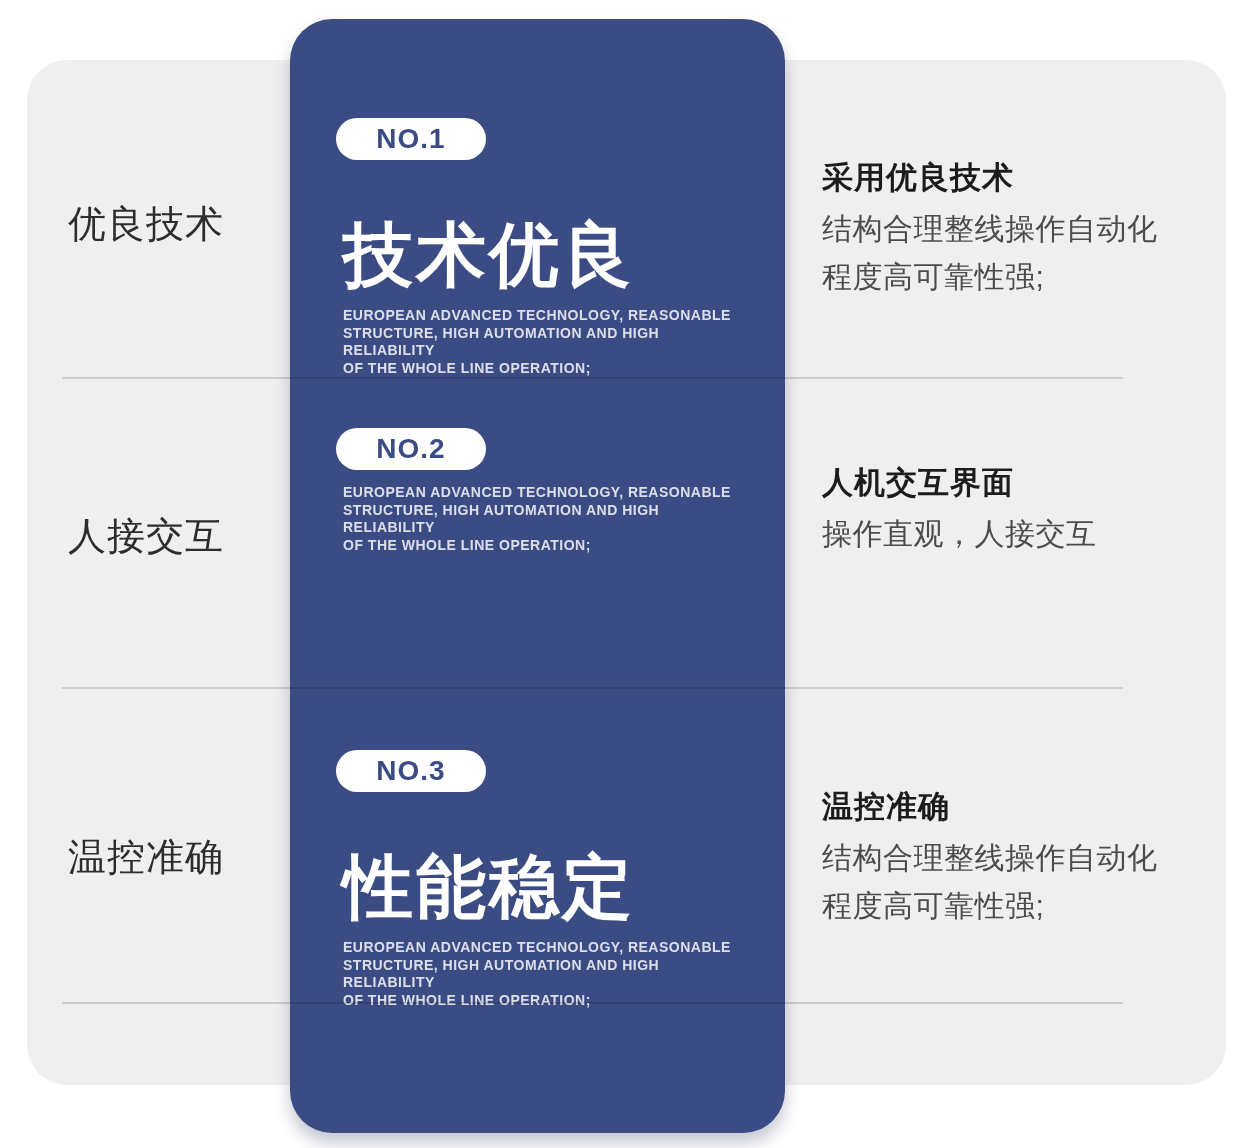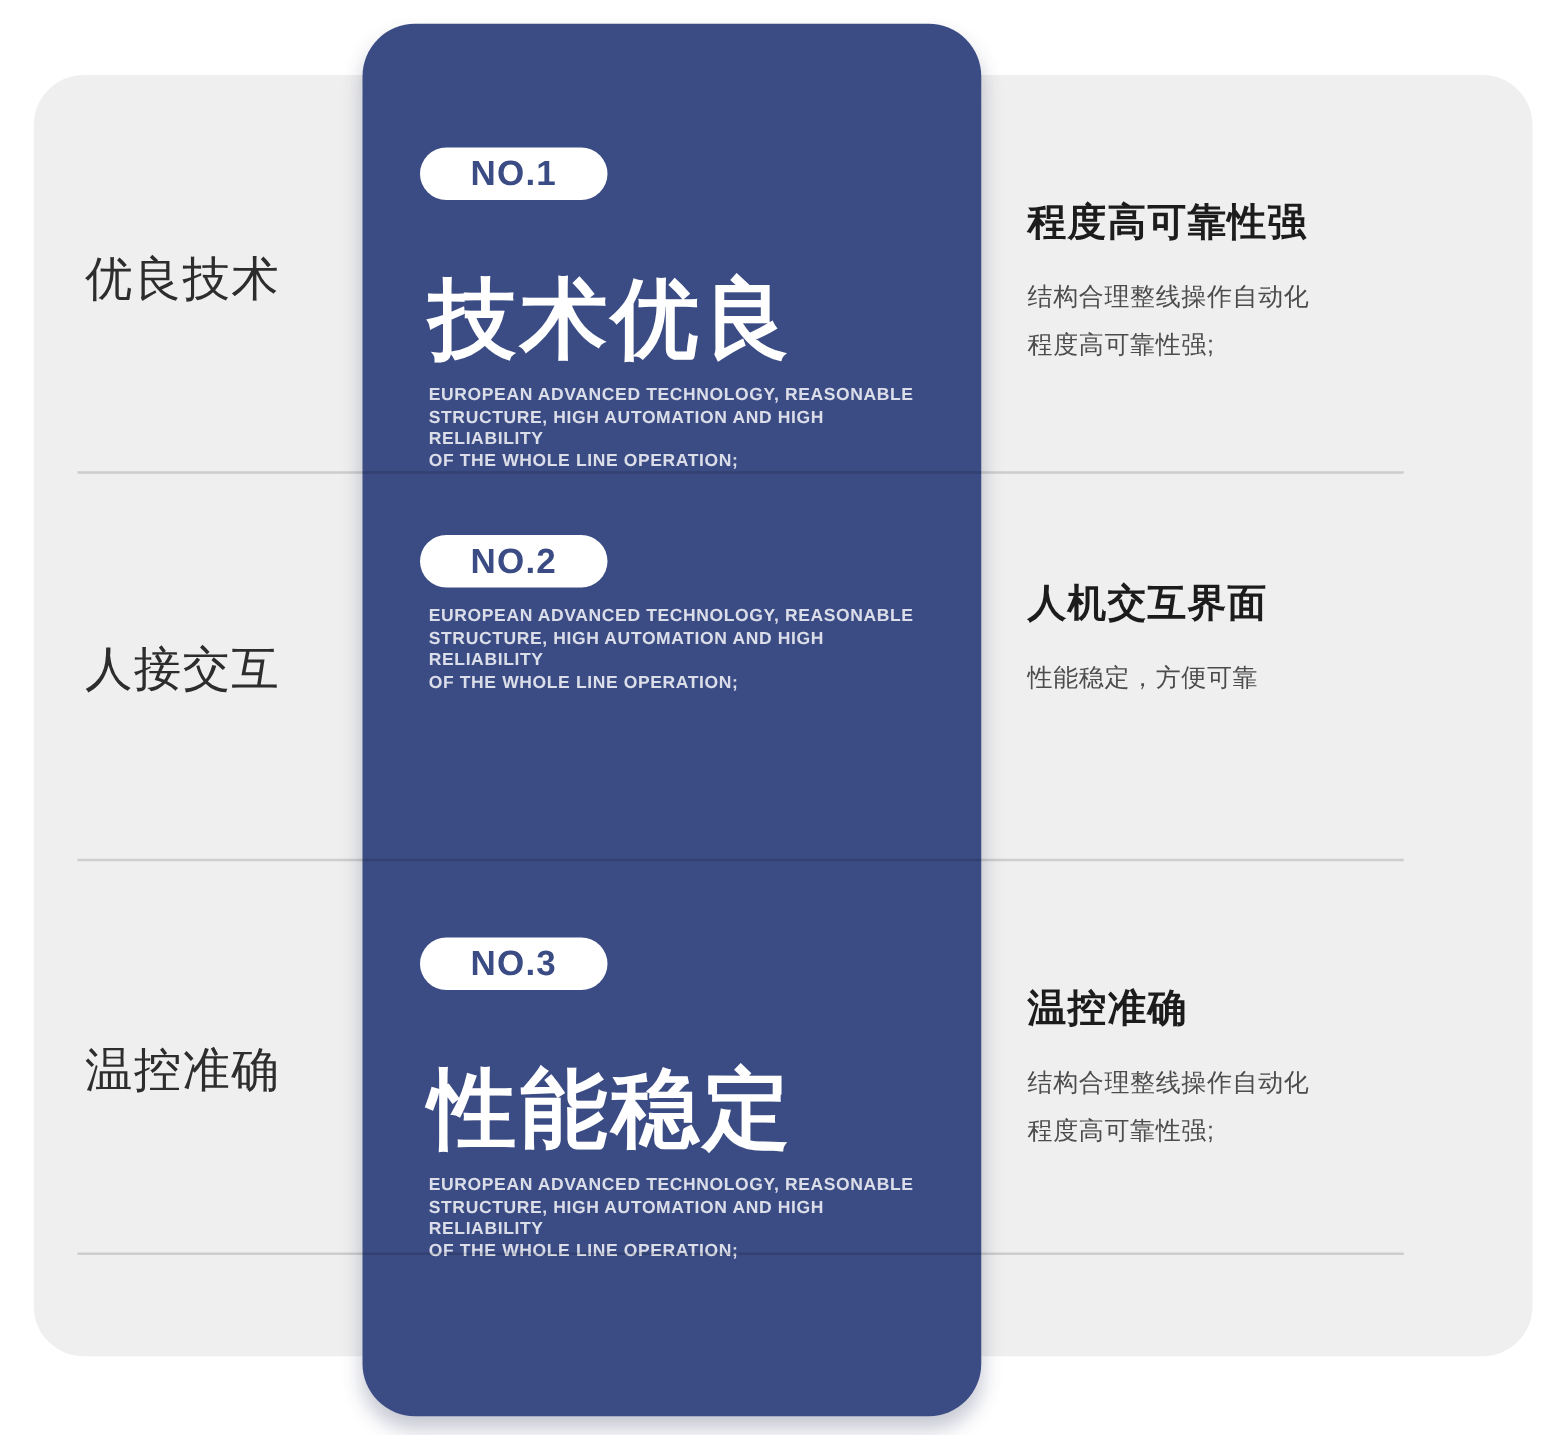--- a/index.html
+++ b/index.html
@@ -56,21 +56,21 @@
   }
 
   
   .right-block{position:absolute;left:822px;z-index:2;width:360px;}
   .r1{top:158px}.r2{top:463px}.r3{top:787px}
   .r-title{
     font-size:31px;line-height:40px;font-weight:600;color:#1c1c1c;
     letter-spacing:1px;white-space:nowrap;
   }
   .r-body{
-    margin-top:21px;font-size:20px;line-height:38px;font-weight:400;
+    margin-top:7px;font-size:30px;line-height:48px;font-weight:400;
     color:#4c4c4c;white-space:pre-line;letter-spacing:0.5px;
   }
 </style>
 </head>
 <body>
 
 <div class="stage">
 
   <div class="panel"></div>
 
@@ -109,28 +109,28 @@
       </div>
       <h2 class="card-title">性能稳定</h2>
       <p class="card-sub">EUROPEAN ADVANCED TECHNOLOGY, REASONABLE
 STRUCTURE, HIGH AUTOMATION AND HIGH RELIABILITY
 OF THE WHOLE LINE OPERATION;</p>
     </section>
 
   </div>
 
   <div class="right-block r1">
-    <div class="r-title">程度高可靠性强</div>
+    <div class="r-title">采用优良技术</div>
     <div class="r-body">结构合理整线操作自动化
 程度高可靠性强;</div>
   </div>
 
   <div class="right-block r2">
     <div class="r-title">人机交互界面</div>
-    <div class="r-body">性能稳定，方便可靠</div>
+    <div class="r-body">操作直观，人接交互</div>
   </div>
 
   <div class="right-block r3">
     <div class="r-title">温控准确</div>
     <div class="r-body">结构合理整线操作自动化
 程度高可靠性强;</div>
   </div>
 
 </div>
 

